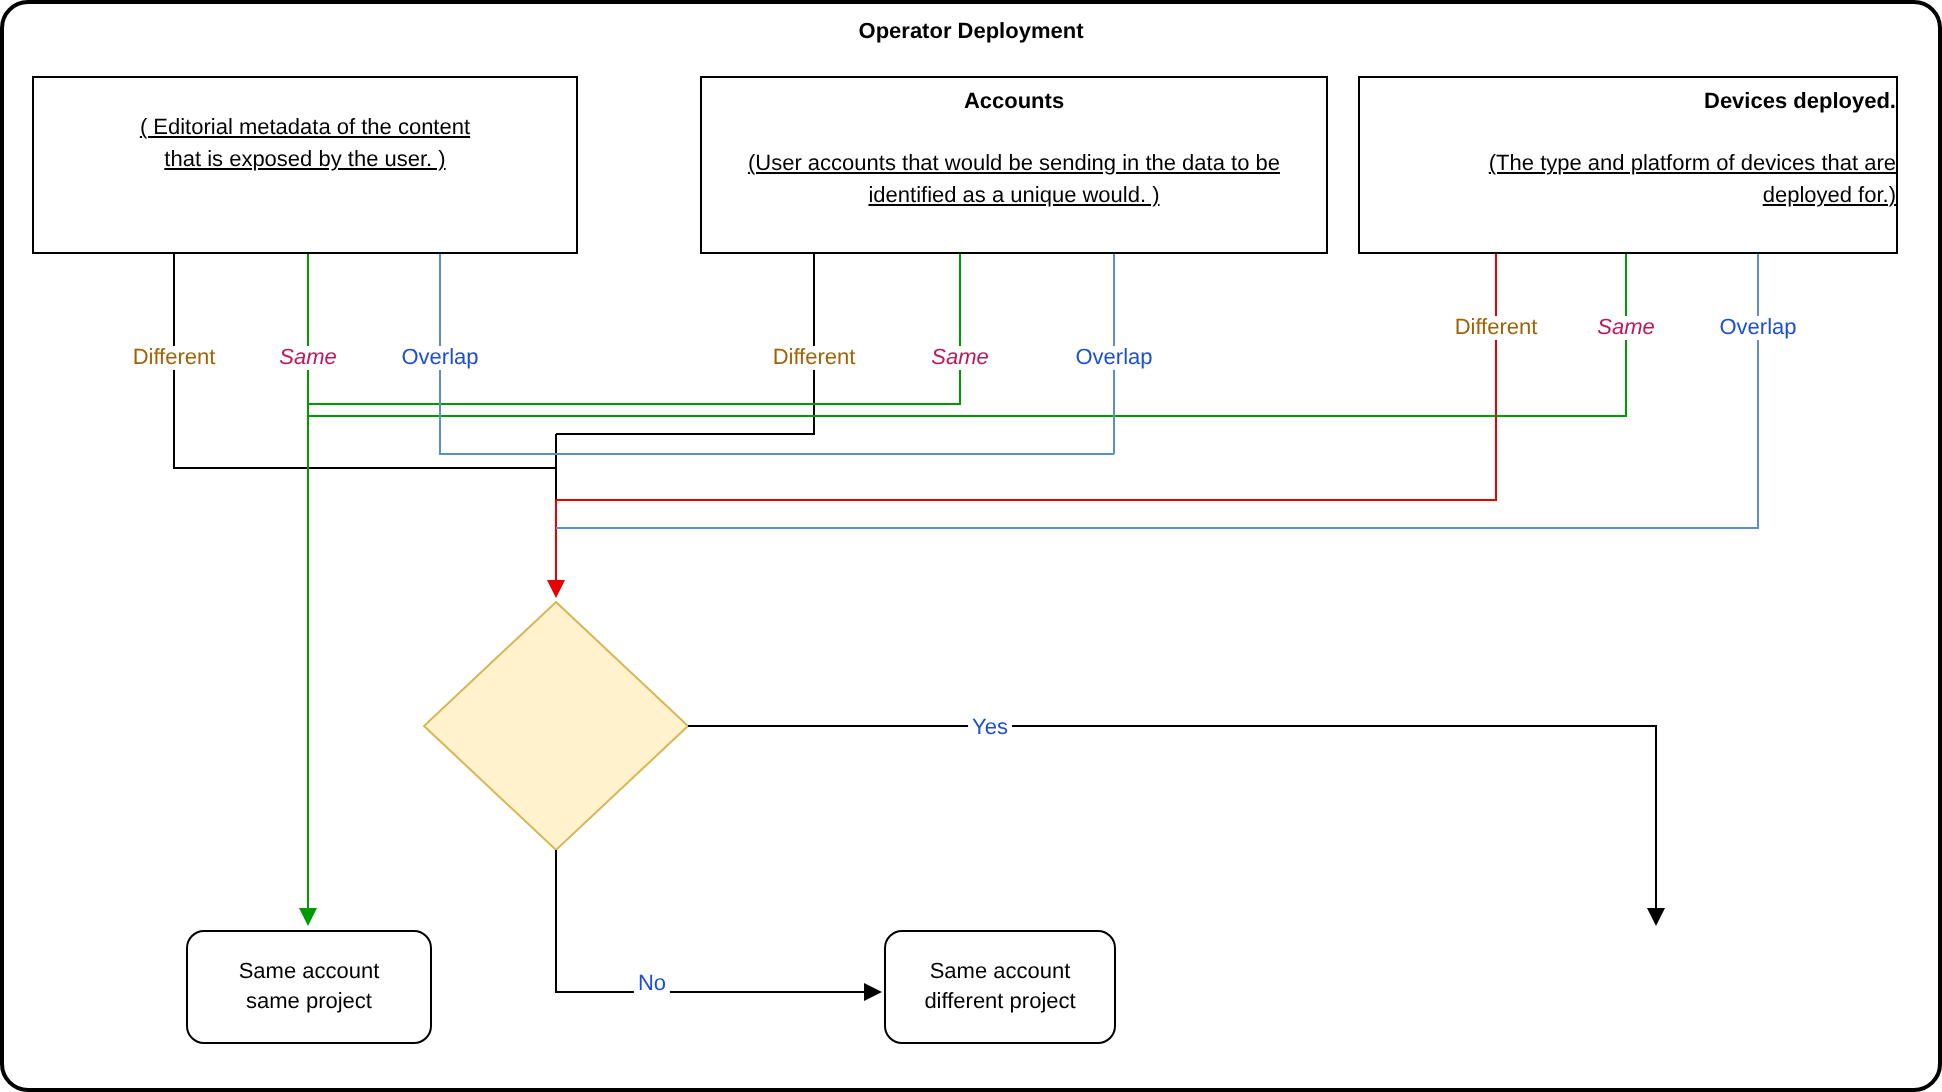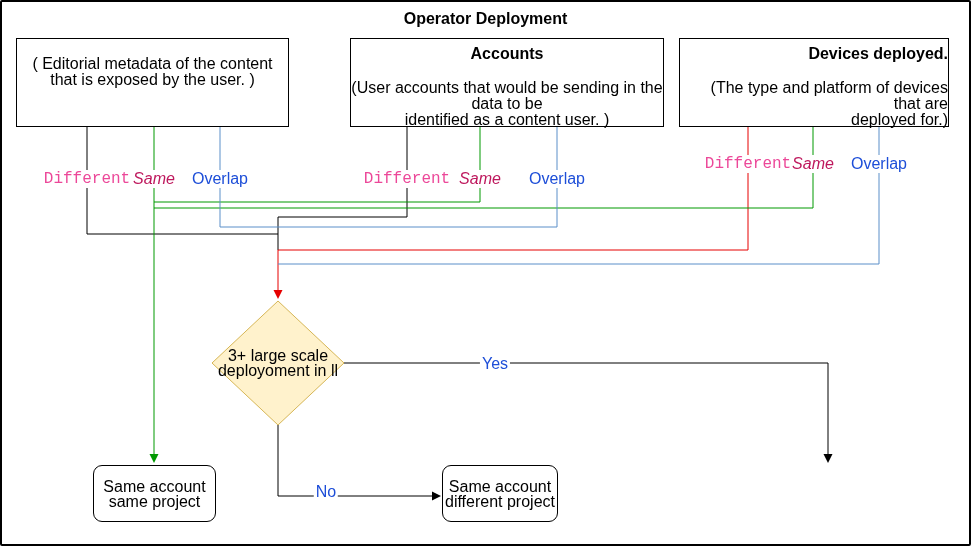--- a/index.html
+++ b/index.html
@@ -1,42 +1,42 @@
 <!DOCTYPE html>
 <html><head>
 <meta charset="utf-8">
 <style>
   html,body{margin:0;padding:0;background:#fff;}
   .canvas{
     position:relative;width:971px;height:546px;background:#ffffff;
-    border:2px solid #000;border-radius:2px;box-sizing:border-box;
-    font-family:"Liberation Sans",sans-serif;font-size:16px;color:#000;
+    border:2px solid #000;border-radius:14px;box-sizing:border-box;
+    font-family:"Liberation Sans",sans-serif;font-size:11px;color:#000;
     overflow:hidden;
   }
   .page-title{
     position:absolute;top:8px;left:0;width:100%;text-align:center;
     font-weight:bold;
   }
   .box{
     position:absolute;border:1px solid #000;background:#fff;
     box-sizing:border-box;text-align:center;
   }
   .box-title{font-weight:bold;margin-top:6px;}
-  .box-body{margin-top:17px;line-height:16px;}
+  .box-body{margin-top:17px;line-height:16px;text-decoration:underline;}
   .box-body span{display:block;}
   .terminal{
     position:absolute;border:1px solid #000;background:#fff;border-radius:9px;
     box-sizing:border-box;display:flex;flex-direction:column;
     align-items:center;justify-content:center;text-align:center;line-height:15px;
   }
   .lbl{
     position:absolute;transform:translate(-50%,-50%);
     background:#fff;padding:0 2px;white-space:nowrap;
   }
-  .lbl-red{color:#ec4899;font-family:Liberation Mono, monospace;}
+  .lbl-red{color:#a16207;}
   .lbl-green{color:#be185d;font-style:italic;}
   .lbl-blue{color:#1d4ed8;}
   .lbl-black{color:#1d4ed8;}
   .wire-layer{position:absolute;left:0;top:0;pointer-events:none;}
   .decision-label{
     position:absolute;left:206px;top:346px;width:140px;
     text-align:center;line-height:15px;
   }
   .decision-label span{display:block;}
 </style>
@@ -81,21 +81,21 @@
     <div class="box-body">
       <span>( Editorial metadata of the content</span>
       <span>that is exposed by the user. )</span>
     </div>
   </div>
 
   <div class="box" style="left:323px;top:36px;width:314px;height:89px;margin-left:25px;">
     <div class="box-title">Accounts</div>
     <div class="box-body">
       <span>(User accounts that would be sending in the data to be</span>
-      <span>identified as a content user. )</span>
+      <span>identified as a unique would. )</span>
     </div>
   </div>
 
   <div class="box" style="left:677px;top:36px;width:270px;height:89px;text-align:right;">
     <div class="box-title">Devices deployed.</div>
     <div class="box-body">
       <span>(The type and platform of devices that are</span>
       <span>deployed for.)</span>
     </div>
   </div>
@@ -105,24 +105,20 @@
   <div class="lbl lbl-blue" style="left:218px;top:177px;">Overlap</div>
 
   <div class="lbl lbl-red" style="left:405px;top:177px;">Different</div>
   <div class="lbl lbl-green" style="left:478px;top:177px;">Same</div>
   <div class="lbl lbl-blue" style="left:555px;top:177px;">Overlap</div>
 
   <div class="lbl lbl-red" style="left:746px;top:162px;">Different</div>
   <div class="lbl lbl-green" style="left:811px;top:162px;">Same</div>
   <div class="lbl lbl-blue" style="left:877px;top:162px;">Overlap</div>
 
-  <div class="decision-label">
-    <span>3+ large scale</span>
-    <span>deployoment in ll</span>
-  </div>
 
   <div class="lbl lbl-black" style="left:493px;top:362px;">Yes</div>
   <div class="lbl lbl-black" style="left:324px;top:490px;">No</div>
 
   <div class="terminal" style="left:91px;top:463px;width:123px;height:57px;">
     <span>Same account</span>
     <span>same project</span>
   </div>
 
   <div class="terminal" style="left:440px;top:463px;width:116px;height:57px;">

